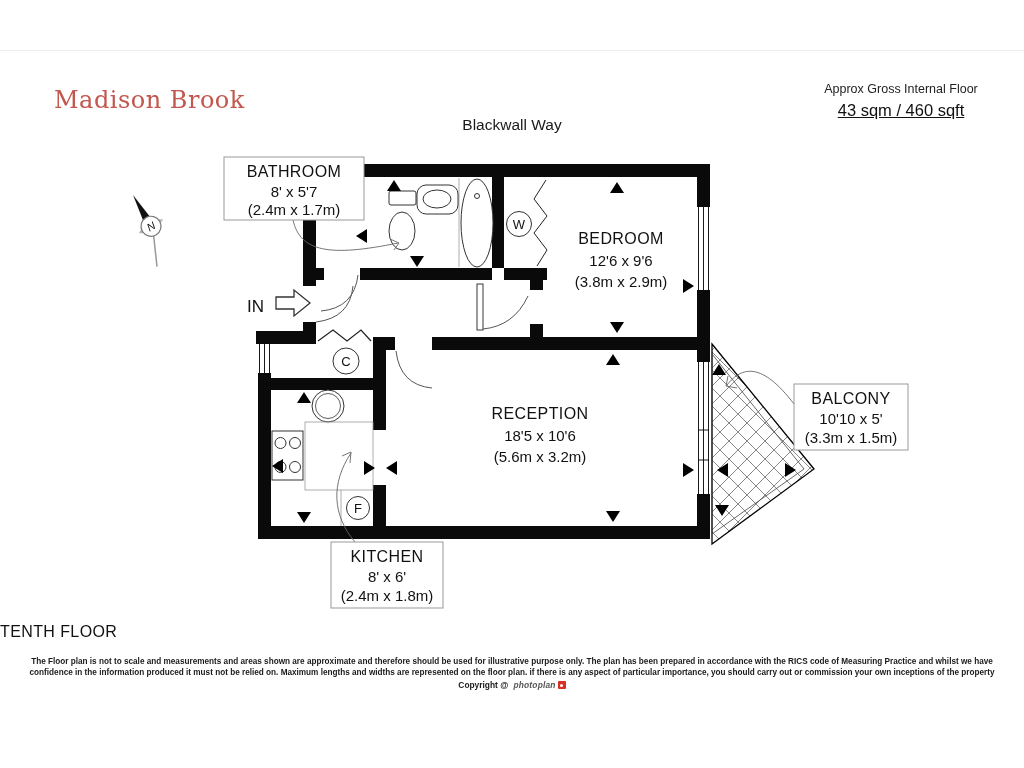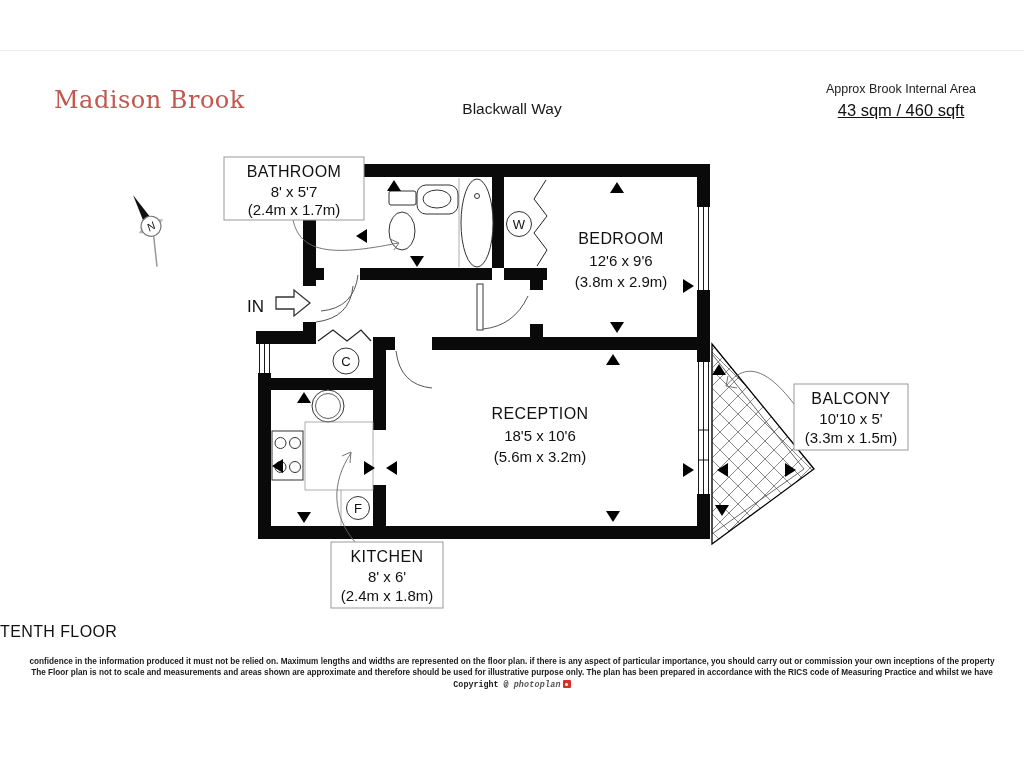--- a/index.html
+++ b/index.html
@@ -3,54 +3,54 @@
 <meta charset="utf-8">
 <style>
   html,body{margin:0;padding:0;background:#fff;}
   #page{position:relative;width:1024px;height:768px;background:#ffffff;overflow:hidden;
         font-family:"Liberation Sans", sans-serif;color:#111;padding-left:24px;}
   .hairline{position:absolute;left:0;top:50px;width:1024px;height:1px;background:#ececec;}
 
   
   .brand{position:absolute;left:54px;top:86px;font-family:"DejaVu Serif", serif;
          font-size:24px;letter-spacing:.5px;color:#c1574e;}
-  .title{position:absolute;left:0;top:100px;width:1024px;text-align:center;
+  .title{position:absolute;left:0;top:116px;width:1024px;text-align:center;
          font-size:15.5px;color:#1a1a1a;}
   .area{position:absolute;right:32px;top:82px;width:230px;text-align:center;}
   .area .lbl{font-size:12.5px;color:#222;}
   .area .val{font-size:16.5px;color:#111;margin-top:5px;text-decoration:underline;}
 
   
   .floor{position:absolute;left:0;top:623px;width:1024px;
          font-size:16px;color:#111;letter-spacing:.4px;}
   .disc{position:absolute;left:0;top:656px;width:1024px;text-align:center;
         font-size:8.2px;font-weight:bold;color:#1a1a1a;line-height:11px;white-space:nowrap;}
   .copy{position:absolute;left:0;top:680px;width:1024px;text-align:center;
-        font-size:8.4px;font-weight:bold;color:#1a1a1a;font-family:Liberation Mono, monospace;}
+        font-size:8.4px;font-weight:bold;color:#1a1a1a;}
   .copy .pp{font-style:italic;color:#555;margin-left:5px;letter-spacing:.2px;}
   .copy .ppicon{display:inline-block;width:8px;height:8px;background:#d93025;
         border-radius:1px;vertical-align:-1px;margin-left:2px;position:relative;}
   .copy .ppicon:after{content:"";position:absolute;left:2.5px;top:2.5px;width:3px;height:3px;
         border-radius:50%;background:#fff;}
 
   svg text{font-family:"Liberation Sans", sans-serif;fill:#111;}
   .rname{font-size:16px;letter-spacing:.4px;}
   .rdim{font-size:15px;}
   .glyph{font-size:13px;}
 </style>
 </head>
 <body>
 
 <div id="page">
   <div class="hairline"></div>
 
   <div class="brand">Madison Brook</div>
   <div class="title">Blackwall Way</div>
   <div class="area">
-    <div class="lbl">Approx Brook Internal Area</div>
+    <div class="lbl">Approx Gross Internal Floor</div>
     <div class="val">43 sqm / 460 sqft</div>
   </div>
 
   <svg width="1024" height="768" viewBox="0 0 1024 768" style="position:absolute;left:0;top:0;">
     <defs>
       <pattern id="hatch" width="18" height="18" patternUnits="userSpaceOnUse">
         <path d="M0,18 L18,0 M0,0 L18,18" stroke="#6a6a6a" stroke-width="0.8" fill="none"></path>
       </pattern>
     </defs>
 
@@ -215,19 +215,19 @@
         <rect x="794" y="384" width="114" height="66" fill="#fff" stroke="#999"></rect>
         <text x="851" y="404" text-anchor="middle" class="rname">BALCONY</text>
         <text x="851" y="424" text-anchor="middle" class="rdim">10'10 x 5'</text>
         <text x="851" y="443" text-anchor="middle" class="rdim">(3.3m x 1.5m)</text>
       </g>
     </g>
   </svg>
 
   <div class="floor">TENTH FLOOR</div>
   <div class="disc">
+    <div>The Floor plan is not to scale and measurements and areas shown are approximate and therefore should be used for illustrative purpose only. The plan has been prepared in accordance with the RICS code of Measuring Practice and whilst we have</div>
     <div>confidence in the information produced it must not be relied on. Maximum lengths and widths are represented on the floor plan. if there is any aspect of particular importance, you should carry out or commission your own inceptions of the property</div>
-    <div>The Floor plan is not to scale and measurements and areas shown are approximate and therefore should be used for illustrative purpose only. The plan has been prepared in accordance with the RICS code of Measuring Practice and whilst we have</div>
   </div>
   <div class="copy">
     <span>Copyright @</span><span class="pp">photoplan</span><span class="ppicon"></span>
   </div>
 </div>
 
 </body></html>

